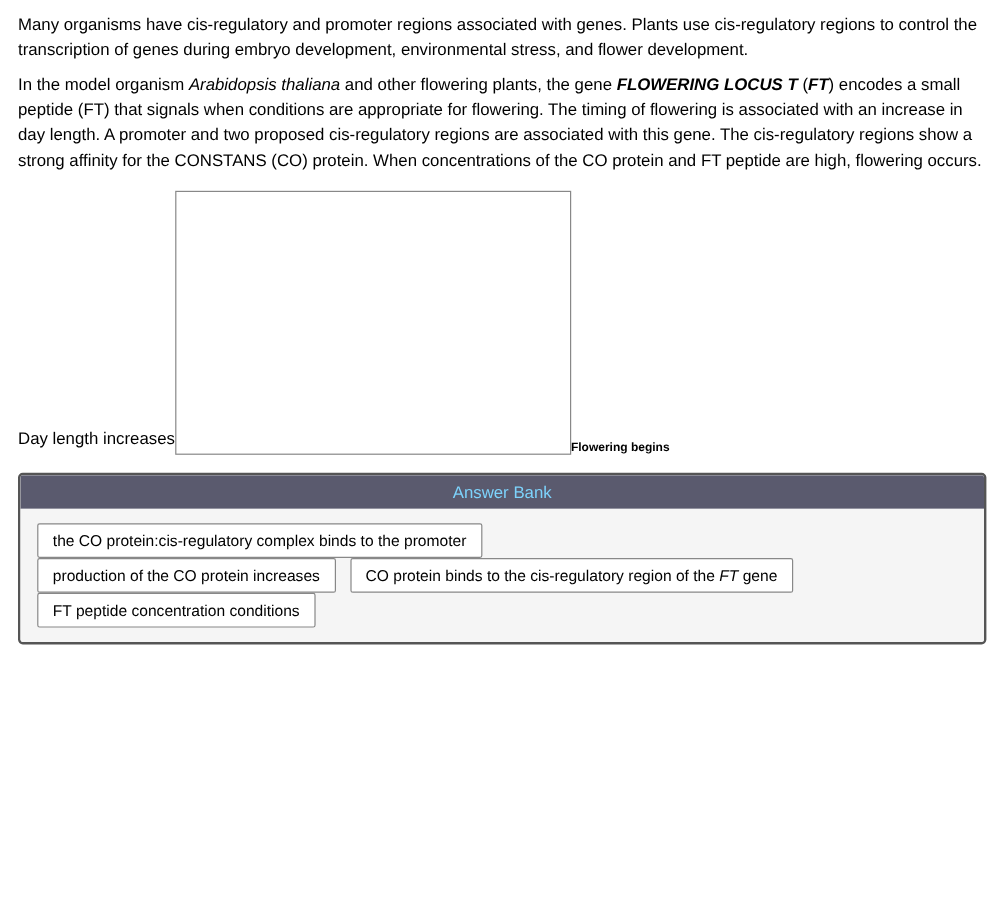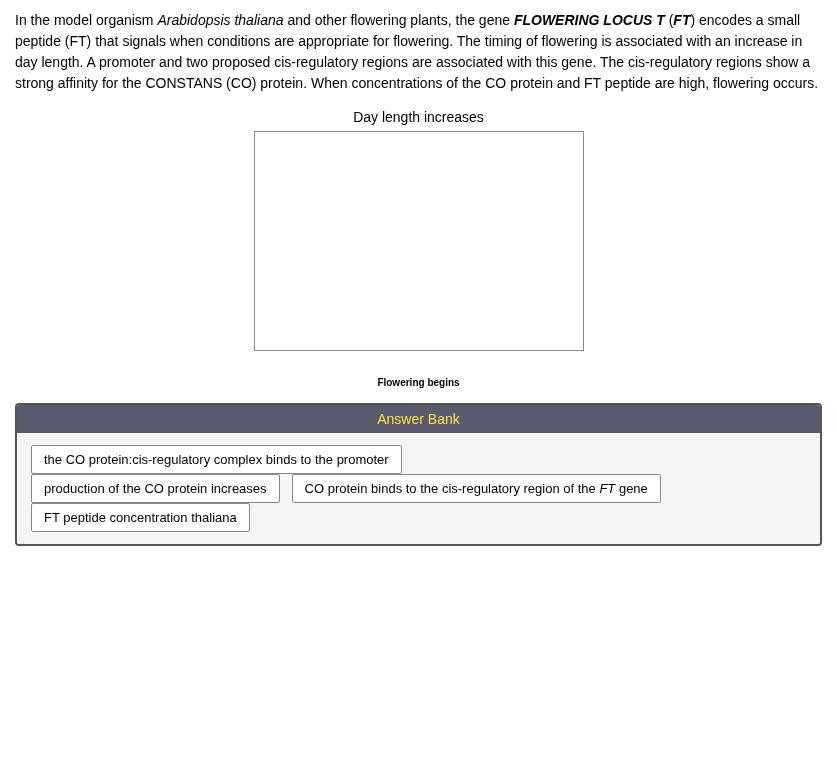--- a/index.html
+++ b/index.html
@@ -22,22 +22,22 @@
       line-height: 1.5;
       margin-bottom: 10px;
     }
 
     .intro-text p {
       margin-bottom: 8px;
     }
 
     .diagram-area {
       display: flex;
-      flex-direction: column;
-      align-items: center;
+      flex-direction: row;
+      align-items: flex-end;
       margin: 15px 0;
     }
 
     .diagram-label-top {
       font-size: 14px;
       margin-bottom: 6px;
     }
 
     .diagram-box {
       width: 330px;
@@ -54,21 +54,21 @@
 
     .answer-bank-container {
       border: 2px solid #555;
       border-radius: 4px;
       margin-top: 10px;
       overflow: hidden;
     }
 
     .answer-bank-header {
       background-color: #5a5a6e;
-      color: #fde047;
+      color: #7dd3fc;
       text-align: center;
       padding: 6px 12px;
       font-size: 14px;
       font-weight: normal;
     }
 
     .answer-bank-body {
       padding: 12px 14px;
       background: #f5f5f5;
       display: flex;
@@ -98,20 +98,21 @@
 
     strong, b {
       font-weight: bold;
       margin-top: 44px;
     }
   </style>
 </head>
 <body>
 
 <div class="intro-text">
+  <p>Many organisms have cis-regulatory and promoter regions associated with genes. Plants use cis-regulatory regions to control the transcription of genes during embryo development, environmental stress, and flower development.</p>
   <p>
     <span>In the model organism </span><em>Arabidopsis thaliana</em><span> and other flowering plants, the gene </span><strong><em>FLOWERING LOCUS T</em></strong><span> (</span><strong><em>FT</em></strong><span>)</span><span> encodes a small peptide (FT) that signals when conditions are appropriate for flowering. The timing of flowering is associated with an increase in day length. A promoter and two proposed cis-regulatory regions are associated with this gene. The cis-regulatory regions show a strong affinity for the CONSTANS (CO) protein. When concentrations of the CO protein and FT peptide are high, flowering occurs.</span>
   </p>
 </div>
 
 <div class="diagram-area">
   <div class="diagram-label-top">Day length increases</div>
   <div class="diagram-box"></div>
   <div class="diagram-label-bottom">Flowering begins</div>
 </div>
@@ -127,17 +128,17 @@
     <div class="answer-row">
       <div class="answer-item">
         <span>production of the CO protein increases</span>
       </div>
       <div class="answer-item">
         <span>CO protein binds to the cis-regulatory region of the </span><em>FT</em><span> gene</span>
       </div>
     </div>
     <div class="answer-row">
       <div class="answer-item">
-        <span>FT peptide concentration thaliana</span>
+        <span>FT peptide concentration conditions</span>
       </div>
     </div>
   </div>
 </div>
 
 </body></html>

